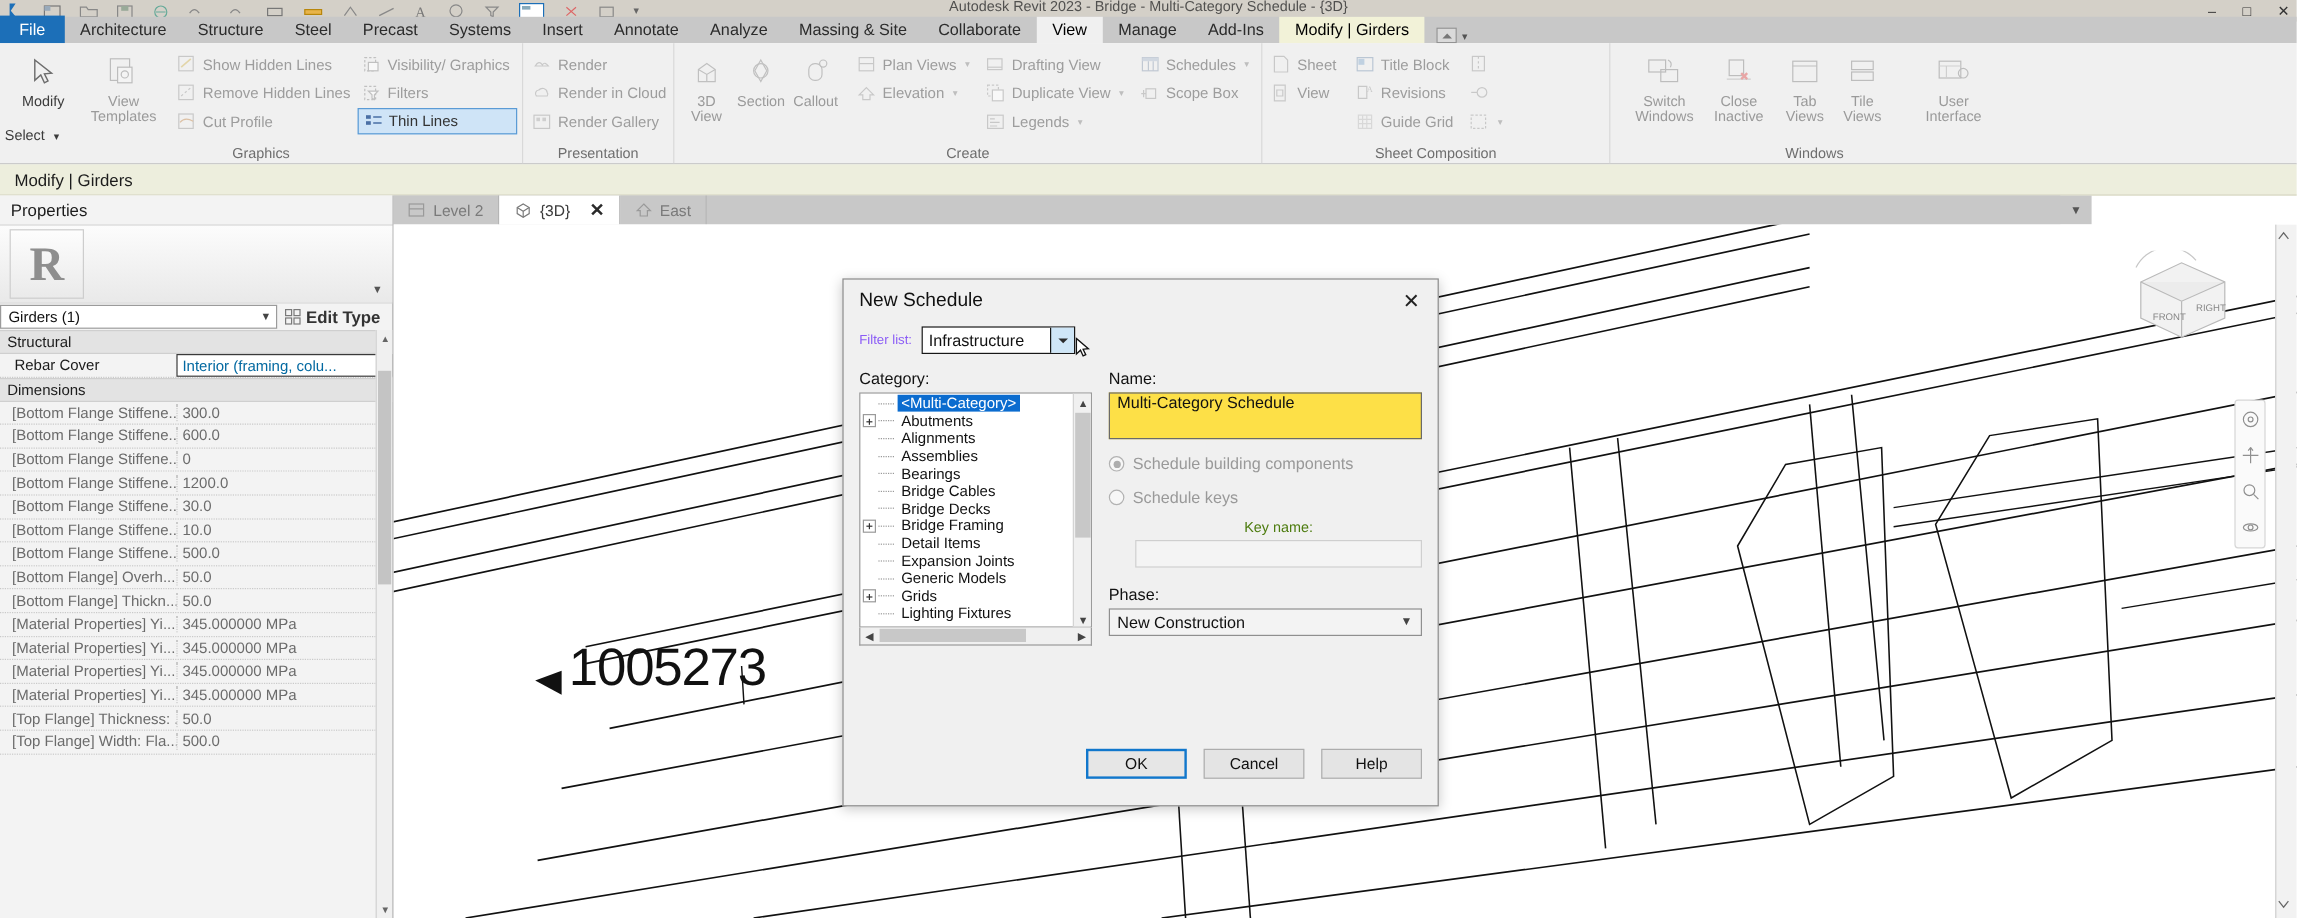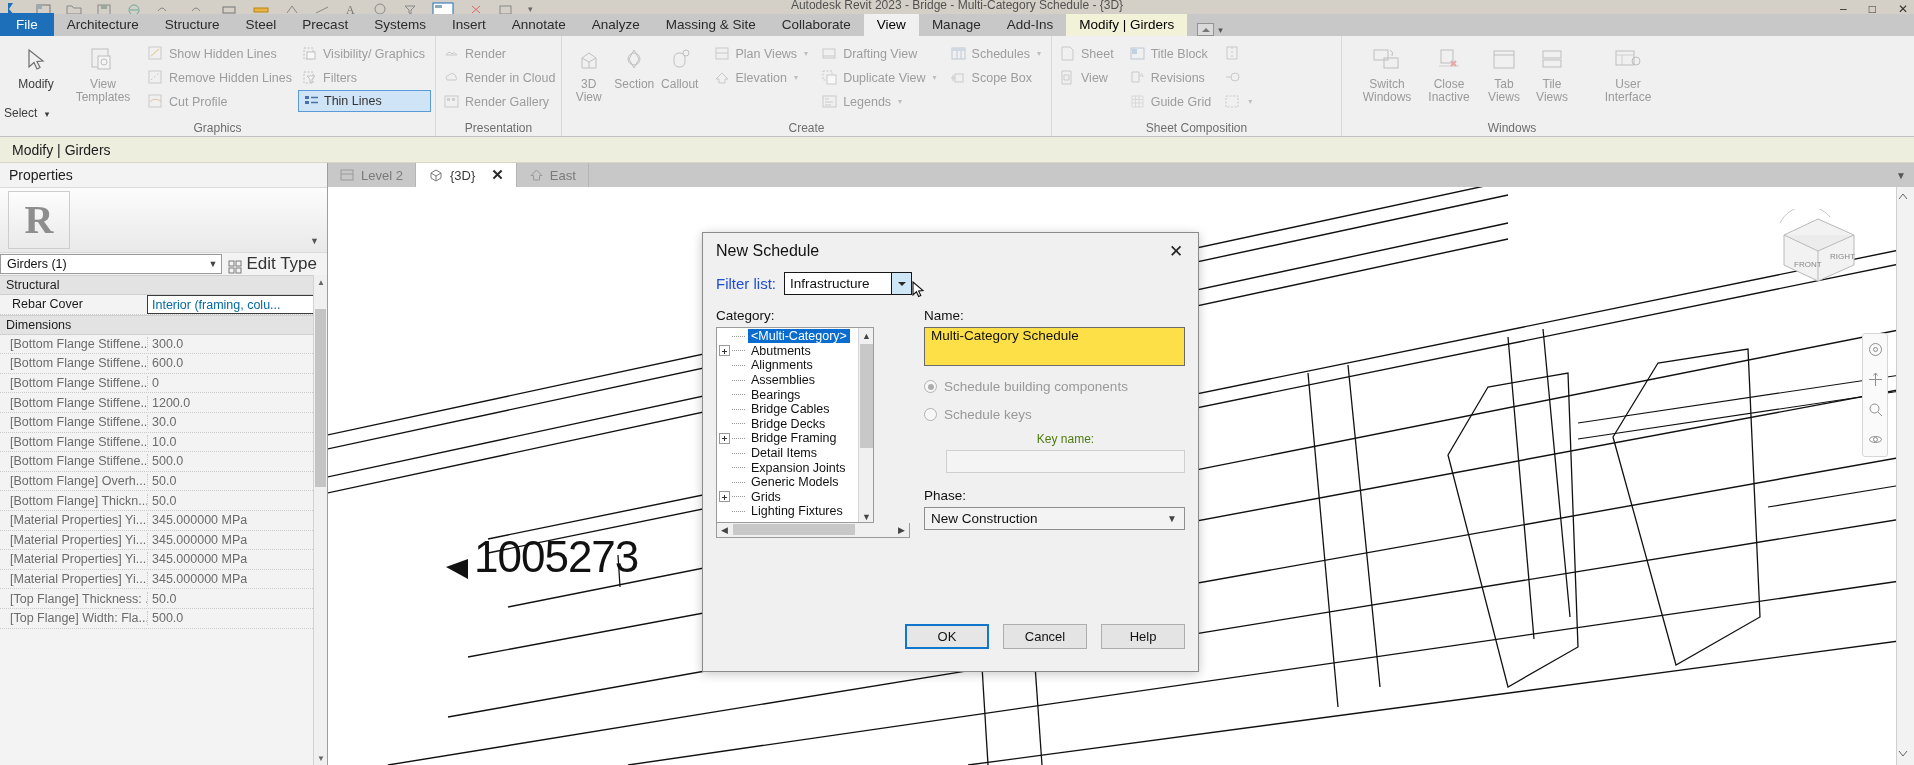--- a/index.html
+++ b/index.html
@@ -84,40 +84,40 @@
   }
   .props-head { height:24px; display:flex; align-items:center; padding-left:9px; font-size:14px; color:#1c1c1c; background:#f3f3f3; }
   .props-thumb { height:66px; display:flex; align-items:center; padding:0 8px; position:relative; background:linear-gradient(#fcfcfc,#e9e9e9); border-top:1px solid #dadada; border-bottom:1px solid #dadada; }
   .rbox { width:62px; height:58px; border:1px solid #cdcdcd; background:linear-gradient(#fdfdfd,#eaeaea); display:flex; align-items:center; justify-content:center; }
   .rglyph { font-family:"Liberation Serif", serif; font-weight:bold; font-size:40px; color:#8e8e8e; line-height:40px; }
   .props-thumb .dn { position:absolute; right:8px; bottom:6px; font-size:9px; color:#555; }
 
   .typerow { height:22px; display:flex; align-items:center; gap:6px; padding:0 6px 0 0; }
   .typesel { flex:1; height:20px; border:1px solid #9b9b9b; background:#fff; display:flex; align-items:center; justify-content:space-between; padding:0 4px 0 6px; font-size:12.5px; color:#111; }
   .typesel .cv { font-size:9px; color:#444; }
-  .edittype { display:flex; align-items:flex-end; gap:4px; font-size:17px; color:#333; white-space:nowrap; padding-right:4px; }
+  .edittype { display:flex; align-items:center; gap:4px; font-size:14px; color:#333; white-space:nowrap; padding-right:4px;font-weight:bold; }
 
   .grouprow { height:20px; background:#e3e3e3; border-top:1px solid #cfcfcf; border-bottom:1px solid #cfcfcf;
               display:flex; align-items:center; justify-content:space-between; padding:0 6px 0 6px; font-size:12.5px; color:#1c1c1c; }
   .grouprow .ar { font-size:9px; color:#555; }
 
   .prop-list { flex:1; overflow:hidden; position:relative; }
   .prow { height:19.6px; display:flex; align-items:center; border-bottom:1px dotted #c9c9c9; font-size:12.5px; }
   .pname { width:148px; padding-left:10px; color:#6b6b6b; white-space:nowrap; overflow:hidden; border-right:1px dotted #c9c9c9; }
   .pval { flex:1; padding-left:4px; color:#6b6b6b; white-space:nowrap; overflow:hidden; }
   .prow.first .pname { color:#1a1a1a; padding-left:12px; }
   .prow.first .pval { color:#0369a1; border:1px solid #3a3a3a; height:19px; line-height:18px; background:#fff; margin-left:-1px; }
 
   .pscroll { position:absolute; right:0; top:0; width:14px; height:100%; background:#f0f0f0; border-left:1px solid #d2d2d2; }
   .pscroll .thumb { position:absolute; left:1px; top:34px; width:11px; height:178px; background:#c4c4c4; }
   .pscroll .up, .pscroll .dn2 { position:absolute; left:0; width:14px; height:14px; display:flex; align-items:center; justify-content:center; font-size:8px; color:#666; }
   .pscroll .up { top:0; } .pscroll .dn2 { bottom:0; }
 
   
-  .viewtabs { position:absolute; left:328px; top:163px; width:1586px; height:24px; background:#c8c8c8; display:flex; align-items:stretch; }
+  .viewtabs { position:absolute; left:328px; top:163px; width:1415px; height:24px; background:#c8c8c8; display:flex; align-items:stretch; }
   .vtab { display:flex; align-items:center; gap:6px; padding:0 12px; font-size:13px; color:#7a7a7a; background:#c8c8c8; border-right:1px solid #b5b5b5; }
   .vtab.active { background:#fff; color:#3b3b3b; }
   .vtab .x { margin-left:10px; font-size:15px; color:#2a2a2a; font-weight:bold; }
   .vt-spacer { flex:1; background:#c8c8c8; }
   .vt-caret { width:26px; display:flex; align-items:center; justify-content:center; color:#555; font-size:10px; }
 
   
   .canvas { position:absolute; left:328px; top:187px; width:1586px; height:578px; background:#fff; overflow:hidden; }
   .canvas .dimtext { position:absolute; left:146px; top:345px; font-size:44px; color:#111; font-family:"Liberation Sans", sans-serif; letter-spacing:-1px; }
   .rightbar { position:absolute; right:0; top:0; width:18px; height:578px; background:#f2f2f2; border-left:1px solid #cfcfcf; }
@@ -134,32 +134,32 @@
     background:#f0f0f0; border:1px solid #8a8a8a;
     box-shadow:0 2px 10px rgba(0,0,0,.22);
     display:flex; flex-direction:column;
   }
   .dlg-title { height:36px; display:flex; align-items:center; justify-content:space-between; padding:0 8px 0 13px; }
   .dlg-title h1 { font-size:16px; font-weight:normal; color:#111; }
   .dlg-x { width:28px; height:26px; display:flex; align-items:center; justify-content:center; font-size:17px; color:#222; }
   .dlg-body { flex:1; position:relative; padding:0 13px; }
 
   .filterrow { display:flex; align-items:center; gap:8px; margin-top:3px; }
-  .filterrow label { font-size:15px; color:#1d4ed8; }
+  .filterrow label { font-size:11px; color:#8b5cf6; }
   .combo { width:128px; height:23px; border:1px solid #171717; background:#fff; display:flex; align-items:stretch; }
   .combo .txt { flex:1; display:flex; align-items:center; padding-left:5px; font-size:13.5px; color:#111; }
   .combo .btn { width:20px; background:#cfe6f7; border-left:1px solid #171717; display:flex; align-items:center; justify-content:center; }
   .combo .btn i { border-left:4px solid transparent; border-right:4px solid transparent; border-top:4px solid #2b2b2b; display:block; }
 
   .cols { display:flex; gap:14px; margin-top:13px; }
   .colL { width:194px; }
   .colR { flex:1; }
   .lbl { font-size:13.5px; color:#111; margin-bottom:4px; display:block; }
 
-  .treebox { width:158px; height:196px; border:1px solid #9b9b9b; background:#fff; position:relative; overflow:hidden; }
+  .treebox { width:194px; height:196px; border:1px solid #9b9b9b; background:#fff; position:relative; overflow:hidden; }
   .treelist { position:absolute; left:0; top:1px; right:16px; }
   .titem { height:14.6px; display:flex; align-items:center; font-size:12.5px; color:#111; padding-left:2px; white-space:nowrap; }
   .titem .plus { width:11px; height:11px; border:1px solid #9a9a9a; background:#fff; margin-right:2px; position:relative; flex:none; }
   .titem .plus:before { content:""; position:absolute; left:2px; top:4.5px; width:5px; height:1px; background:#333; }
   .titem .plus:after  { content:""; position:absolute; left:4px; top:2.5px; width:1px; height:5px; background:#333; }
   .titem .nop { width:11px; margin-right:2px; flex:none; }
   .titem .dash { width:13px; border-top:1px dotted #999; margin-right:3px; flex:none; }
   .titem.sel span.t { background:#0b6ccf; color:#fff; padding:0 3px; }
   .titem span.t { padding:0 3px; }
 

